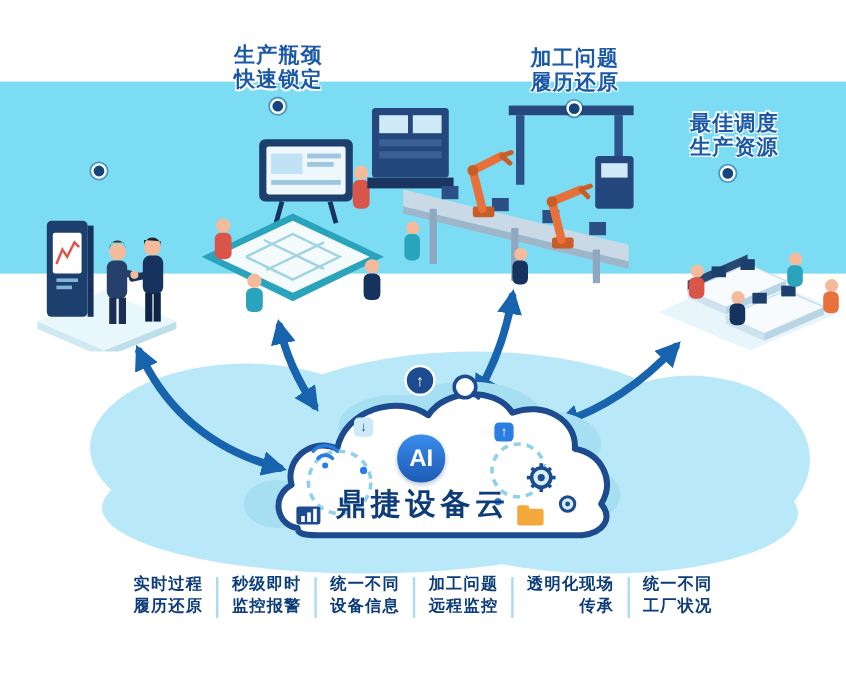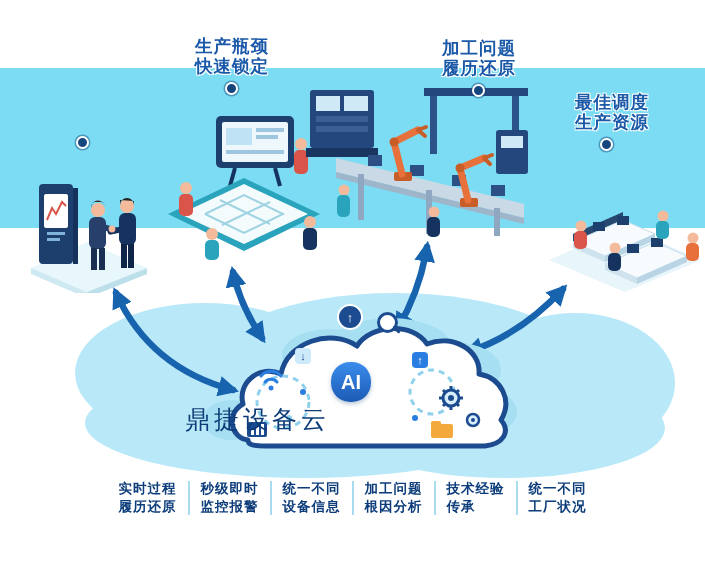--- a/index.html
+++ b/index.html
@@ -30,39 +30,39 @@
   .cloud{position:absolute;left:185px;top:300px;width:335px;height:175px;z-index:6;}
   .cloud svg{position:absolute;left:0;top:0;width:100%;height:100%;}
   .ai-box{position:absolute;left:146px;top:62px;width:40px;height:40px;border-radius:19px;
           background:linear-gradient(#3b8ced,#1c5bb4);display:flex;align-items:center;justify-content:center;
           color:#fff;font-weight:bold;font-size:20px;box-shadow:0 2px 4px rgba(20,60,120,.3);}
   .corner{position:absolute;width:9px;height:9px;}
   .corner.tl{left:-5px;top:-5px;border-left:3px solid #fff;border-top:3px solid #fff;}
   .corner.tr{right:-5px;top:-5px;border-right:3px solid #fff;border-top:3px solid #fff;}
   .corner.bl{left:-5px;bottom:-5px;border-left:3px solid #fff;border-bottom:3px solid #fff;}
   .corner.br{right:-5px;bottom:-5px;border-right:3px solid #fff;border-bottom:3px solid #fff;}
-  .cloud-title{position:absolute;left:0;right:0;top:103px;text-align:left;font-size:25px;font-weight:normal;
+  .cloud-title{position:absolute;left:0;right:0;top:103px;text-align:center;font-size:25px;font-weight:bold;
                color:#0d3c78;letter-spacing:4px;}
   .badge{position:absolute;display:flex;align-items:center;justify-content:center;font-weight:bold;}
   .badge.circ{left:152px;top:4px;width:22px;height:22px;border-radius:50%;background:#1c4c8f;
               color:#fff;font-size:13px;border:2px solid #fff;}
   .badge.sq-up{left:227px;top:52px;width:16px;height:16px;border-radius:4px;background:#2a7de1;
                color:#fff;font-size:11px;}
   .badge.sq-down{left:110px;top:48px;width:16px;height:16px;border-radius:4px;background:#cdeafb;
                color:#1c4c8f;font-size:11px;}
   .magnifier{position:absolute;left:192px;top:12px;width:15px;height:15px;border:3px solid #1c4c8f;
              border-radius:50%;background:#fff;}
   .magnifier::after{content:"";position:absolute;left:12px;top:13px;width:9px;height:3px;background:#1c4c8f;
              border-radius:2px;transform:rotate(45deg);}
 
   
   .features{position:absolute;left:0;top:480px;width:705px;display:flex;justify-content:center;
             align-items:center;z-index:4;}
-  .feature{padding:0 11px;text-align:left;font-size:13.5px;font-weight:bold;color:#0c3c7a;
-           line-height:1.35;letter-spacing:1px;}
+  .feature{padding:0 11px;text-align:right;font-size:13.5px;font-weight:bold;color:#0c3c7a;
+           line-height:1.35;letter-spacing:1px;font-family:Liberation Mono, monospace;}
   .f-div{width:2px;height:34px;background:#a9dcef;}
 </style>
 </head>
 <body>
 
 <div class="page">
 
   <div class="band"></div>
 
   <svg class="blob" viewBox="0 0 625 195">
@@ -336,25 +336,25 @@
       <div>监控报警</div>
     </div>
     <div class="f-div"></div>
     <div class="feature">
       <div>统一不同</div>
       <div>设备信息</div>
     </div>
     <div class="f-div"></div>
     <div class="feature">
       <div>加工问题</div>
-      <div>根因分析</div>
-    </div>
-    <div class="f-div"></div>
-    <div class="feature">
-      <div>技术经验</div>
+      <div>远程监控</div>
+    </div>
+    <div class="f-div"></div>
+    <div class="feature">
+      <div>透明化现场</div>
       <div>传承</div>
     </div>
     <div class="f-div"></div>
     <div class="feature">
       <div>统一不同</div>
       <div>工厂状况</div>
     </div>
   </div>
 
 </div>

